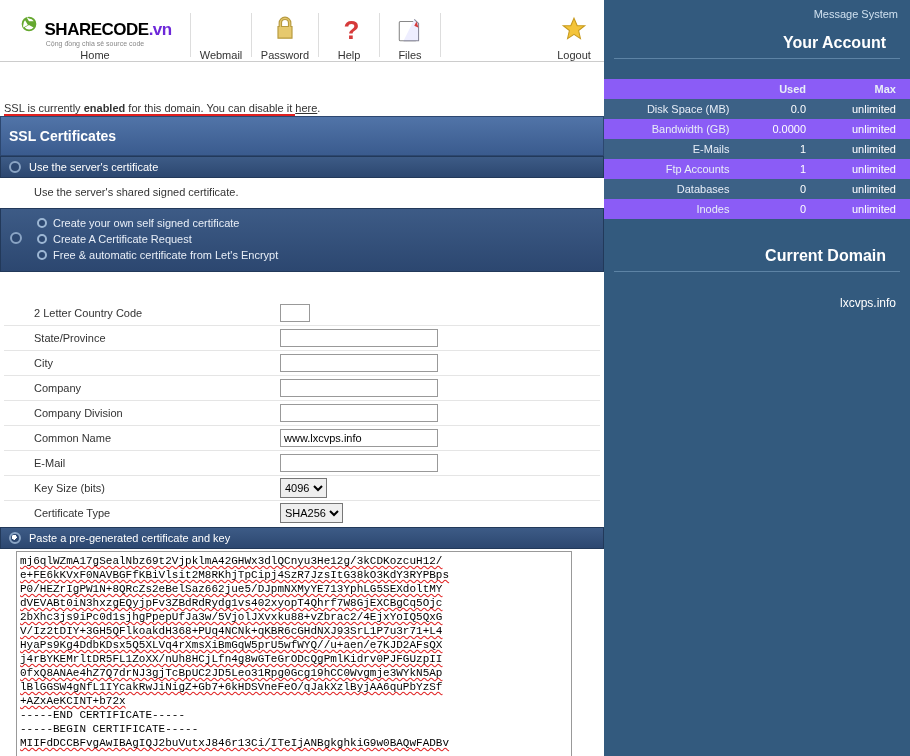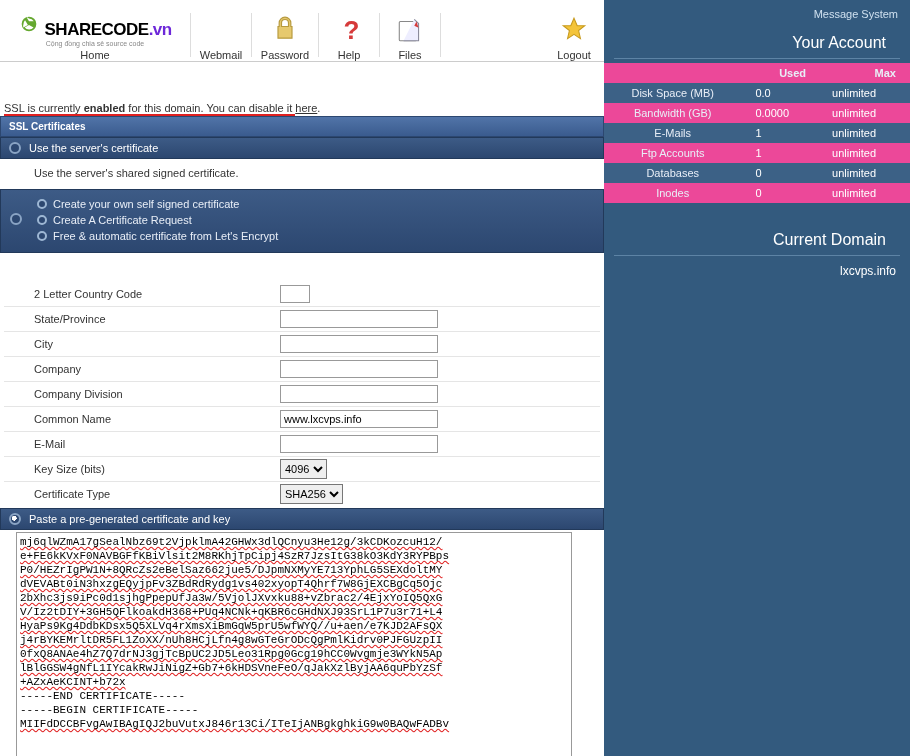--- a/index.html
+++ b/index.html
@@ -25,21 +25,21 @@
 
 .spacer-right { flex: 1; }
 
 
 .ssl-line { padding: 40px 12px 2px 4px; font-size: 11px; color: #333; }
 .ssl-line .red-under { border-bottom: 2px solid #e02020; }
 .ssl-line b { font-weight: bold; }
 .ssl-line a { color: #333; text-decoration: underline; cursor: pointer; }
 
 
-.bar-blue { background: linear-gradient(#5174a8, #3a5b8e); color: #fff; font-size: 10px; padding: 4px 8px; font-weight: bold; border: 1px solid #2c4770; }
+.bar-blue { background: linear-gradient(#5174a8, #3a5b8e); color: #fff; font-size: 14px; padding: 11px 8px; font-weight: bold; border: 1px solid #2c4770; }
 .bar-dark { background: linear-gradient(#3d5b86, #2c4770); color: #fff; padding: 4px 8px; display: flex; align-items: center; border: 1px solid #22395a; gap: 8px; }
 .bar-dark .radio-dot { width: 12px; height: 12px; border-radius: 50%; border: 2px solid #8aa4c4; background: #2c4770; }
 .bar-dark .radio-dot.sel { background: radial-gradient(circle at 40% 40%, #fff 0 35%, #2c4770 36%); }
 .bar-dark-label { flex: 1; }
 
 .subtext { padding: 8px 10px 10px 34px; font-size: 11px; color: #333; }
 
 .cert-options { background: linear-gradient(#3d5b86, #2c4770); padding: 6px 8px 8px 36px; color: #e8eef7; border: 1px solid #22395a; }
 .side-radio { position: absolute; left: 10px; width: 12px; height: 12px; border-radius: 50%; border: 2px solid #8aa4c4; background: #2c4770; margin-top: 24px; }
 .cert-opt { display: flex; align-items: center; gap: 6px; padding: 2px 0; font-size: 11px; }
@@ -54,30 +54,30 @@
 .tin.short { width: 30px; }
 .tin.wide { width: 158px; }
 .sel { height: 20px; border: 1px solid #777; background: #efefef; font-size: 11px; }
 
 
 .cert-ta { width: 556px; height: 230px; margin: 2px 0 0 16px; border: 1px solid #999; font-family: "Courier New", monospace; font-size: 11px; padding: 2px 3px; overflow-y: scroll; white-space: pre-wrap; word-break: break-all; resize: none; line-height: 14px; }
 .cert-ta .wv { text-decoration: underline wavy #e02020; text-decoration-skip-ink: none; }
 
 
 .msg-sys { text-align: right; padding: 8px 12px 4px 0; font-size: 11px; color: #cfe0ef; }
-.rhead { text-align: right; font-size: 16px; font-weight: normal; padding: 10px 14px 6px 0; border-bottom: 1px solid #5d83a5; margin: 0 10px 4px 10px; }
+.rhead { text-align: right; font-size: 16px; font-weight: bold; padding: 10px 14px 6px 0; border-bottom: 1px solid #5d83a5; margin: 0 10px 20px 10px; }
 .acct-tbl { width: 100%; border-collapse: collapse; font-size: 11px; }
 .acct-tbl th, .acct-tbl td { padding: 4px 14px 4px 12px; }
 .acct-tbl th { color: #e8eef7; font-weight: bold; text-align: right; }
 .acct-tbl tr.ra td:first-child { color: #e8eef7; }
-.acct-tbl tr.ra td { text-align: left; }
-.acct-tbl tr.ra td.lab { text-align: center; }
+.acct-tbl tr.ra td { text-align: right; }
+.acct-tbl tr.ra td.lab { text-align: right; }
 .rsub { text-align: right; font-size: 12px; font-weight: normal; padding: 4px 14px 6px 0; }
 .strip0 { background: #3c6186; }
-.strip1 { background: #ec4899; }
+.strip1 { background: #8b5cf6; }
 </style>
 </head>
 <body>
 
 <div class="page">
   <div class="left-col">
 
     <div class="topnav">
       <div class="logo-wrap nav-item">
         <div class="logo-text">

